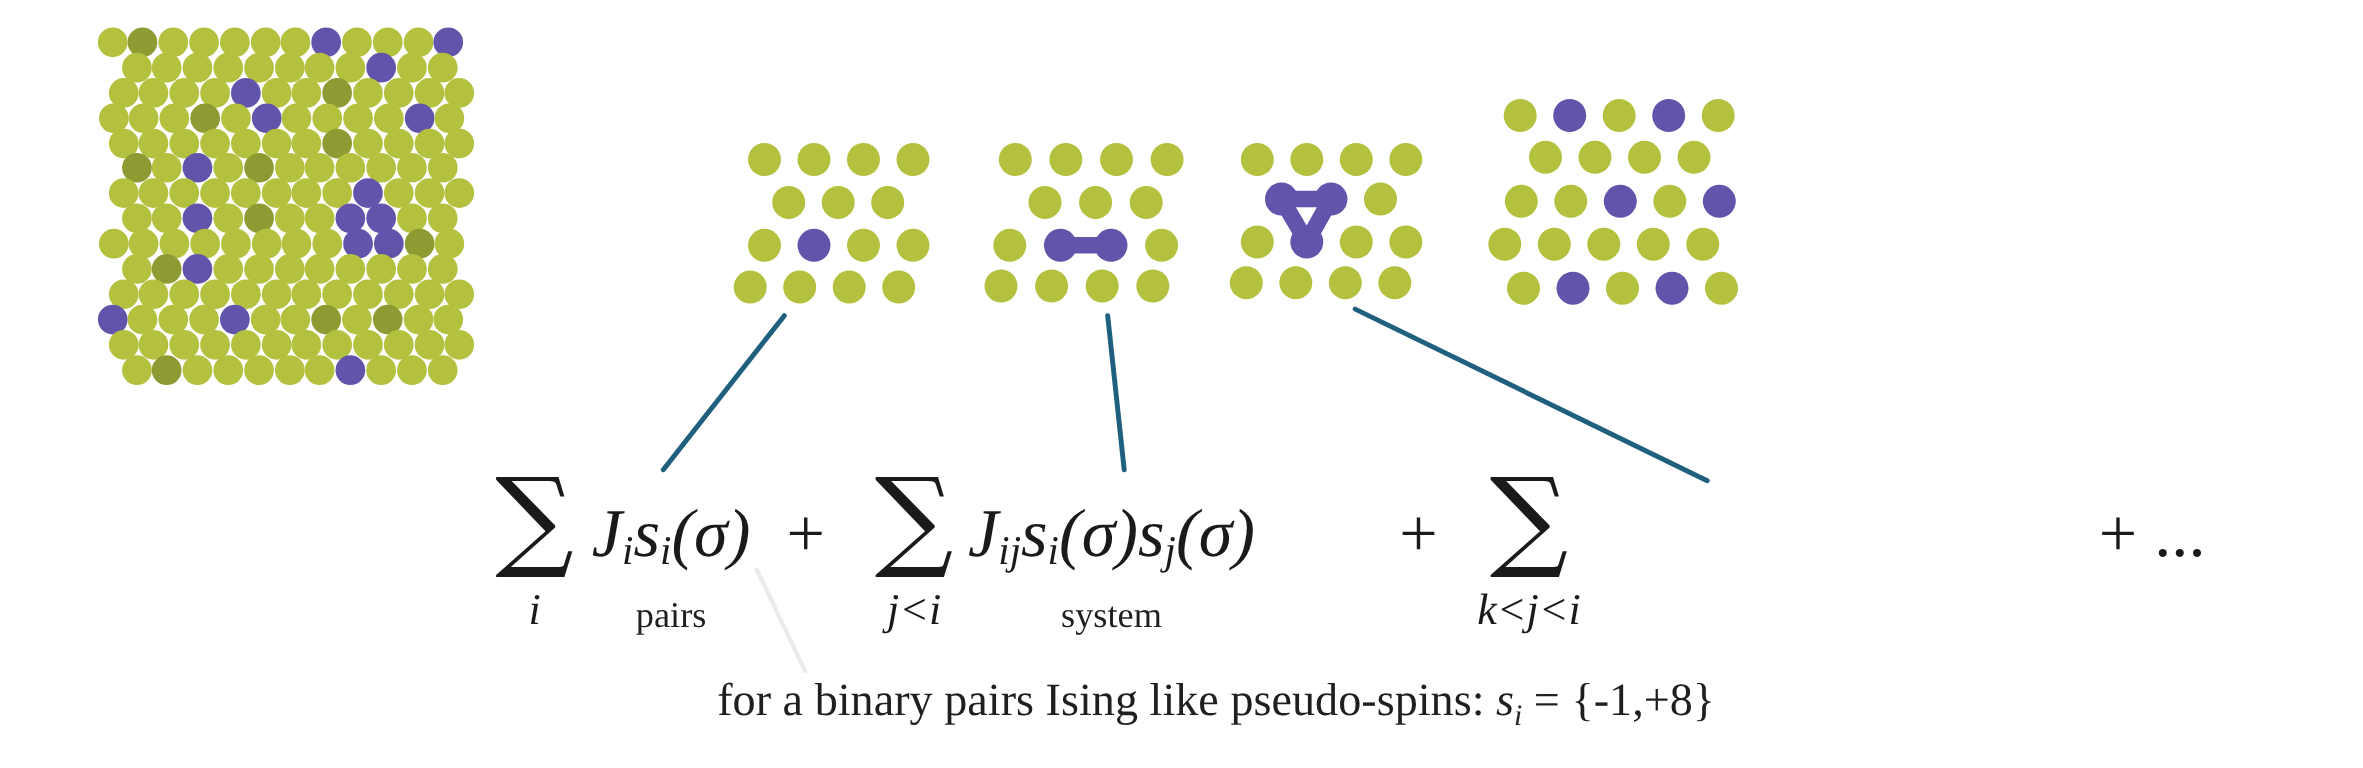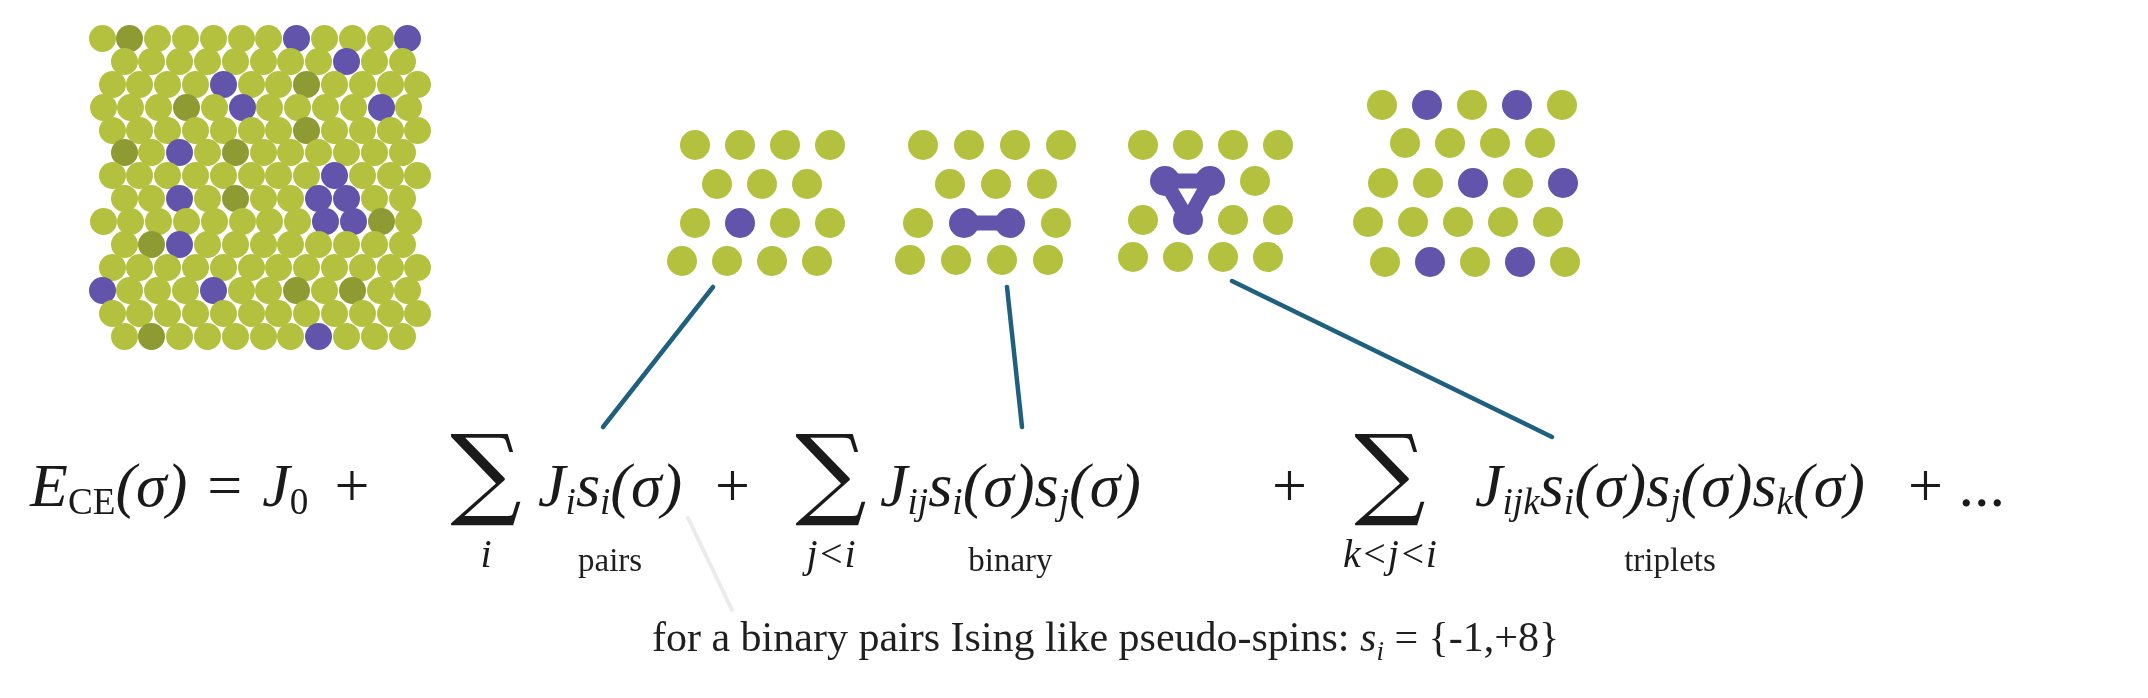--- a/index.html
+++ b/index.html
@@ -293,23 +293,20 @@
 
   <svg id="overlay" width="2148" height="698" viewBox="0 0 2148 698">
       <line x1="713" y1="287" x2="603" y2="427" stroke="#20607f" stroke-width="4.5" stroke-linecap="round"></line>
       <line x1="1007" y1="287" x2="1022" y2="427" stroke="#20607f" stroke-width="4.5" stroke-linecap="round"></line>
       <line x1="1232" y1="281" x2="1552" y2="437" stroke="#20607f" stroke-width="4.5" stroke-linecap="round"></line>
       <line x1="688" y1="518" x2="732" y2="610" stroke="rgba(0,0,0,0.08)" stroke-width="4" stroke-linecap="round"></line>
       <line x1="968" y1="223" x2="1018" y2="223" stroke="#6254ab" stroke-width="15"></line>
       <polygon points="1165,181 1210,181 1188,220" fill="none" stroke="#6254ab" stroke-width="15" stroke-linejoin="round"></polygon>
     </svg>
 
-  <div class="chunk" style="left:30px;">
-    <span>E</span><span class="sb rm">CE</span><span>(σ)</span><span class="op">=</span><span>J</span><span class="sb rm">0</span><span class="op plus-lead">+</span>
-  </div>
 
   <div class="chunk sum-group" style="left:443px;width:86px;">
     <span class="sum">∑</span>
     <span class="sum-sub">i</span>
   </div>
 
   <div class="chunk" style="left:538px;">
     <span>J</span><span class="sb">i</span><span>s</span><span class="sb">i</span><span>(σ)</span>
     <span class="term-label">pairs</span>
   </div>
@@ -318,36 +315,32 @@
     <span class="rm">+</span>
   </div>
 
   <div class="chunk sum-group" style="left:788px;width:86px;">
     <span class="sum">∑</span>
     <span class="sum-sub">j&lt;i</span>
   </div>
 
   <div class="chunk" style="left:880px;">
     <span>J</span><span class="sb">ij</span><span>s</span><span class="sb">i</span><span>(σ)</span><span>s</span><span class="sb">j</span><span>(σ)</span>
-    <span class="term-label">binary</span>
+    <span class="term-label">system</span>
   </div>
 
   <div class="chunk" style="left:1272px;">
     <span class="rm">+</span>
   </div>
 
   <div class="chunk sum-group" style="left:1345px;width:90px;">
     <span class="sum">∑</span>
     <span class="sum-sub" style="width:160%;left:-30%;">k&lt;j&lt;i</span>
   </div>
 
-  <div class="chunk" style="left:1475px;">
-    <span>J</span><span class="sb">ijk</span><span>s</span><span class="sb">i</span><span>(σ)</span><span>s</span><span class="sb">j</span><span>(σ)</span><span>s</span><span class="sb">k</span><span>(σ)</span>
-    <span class="term-label">triplets</span>
-  </div>
 
   <div class="chunk" style="left:1908px;">
     <span class="rm">+ ...</span>
   </div>
 
   <div class="caption">
     <span>for a binary pairs Ising like pseudo-spins: </span><span class="cap-it">s</span><span class="cap-sub">i</span><span> = {-1,+8}</span>
   </div>
 
 </div>

